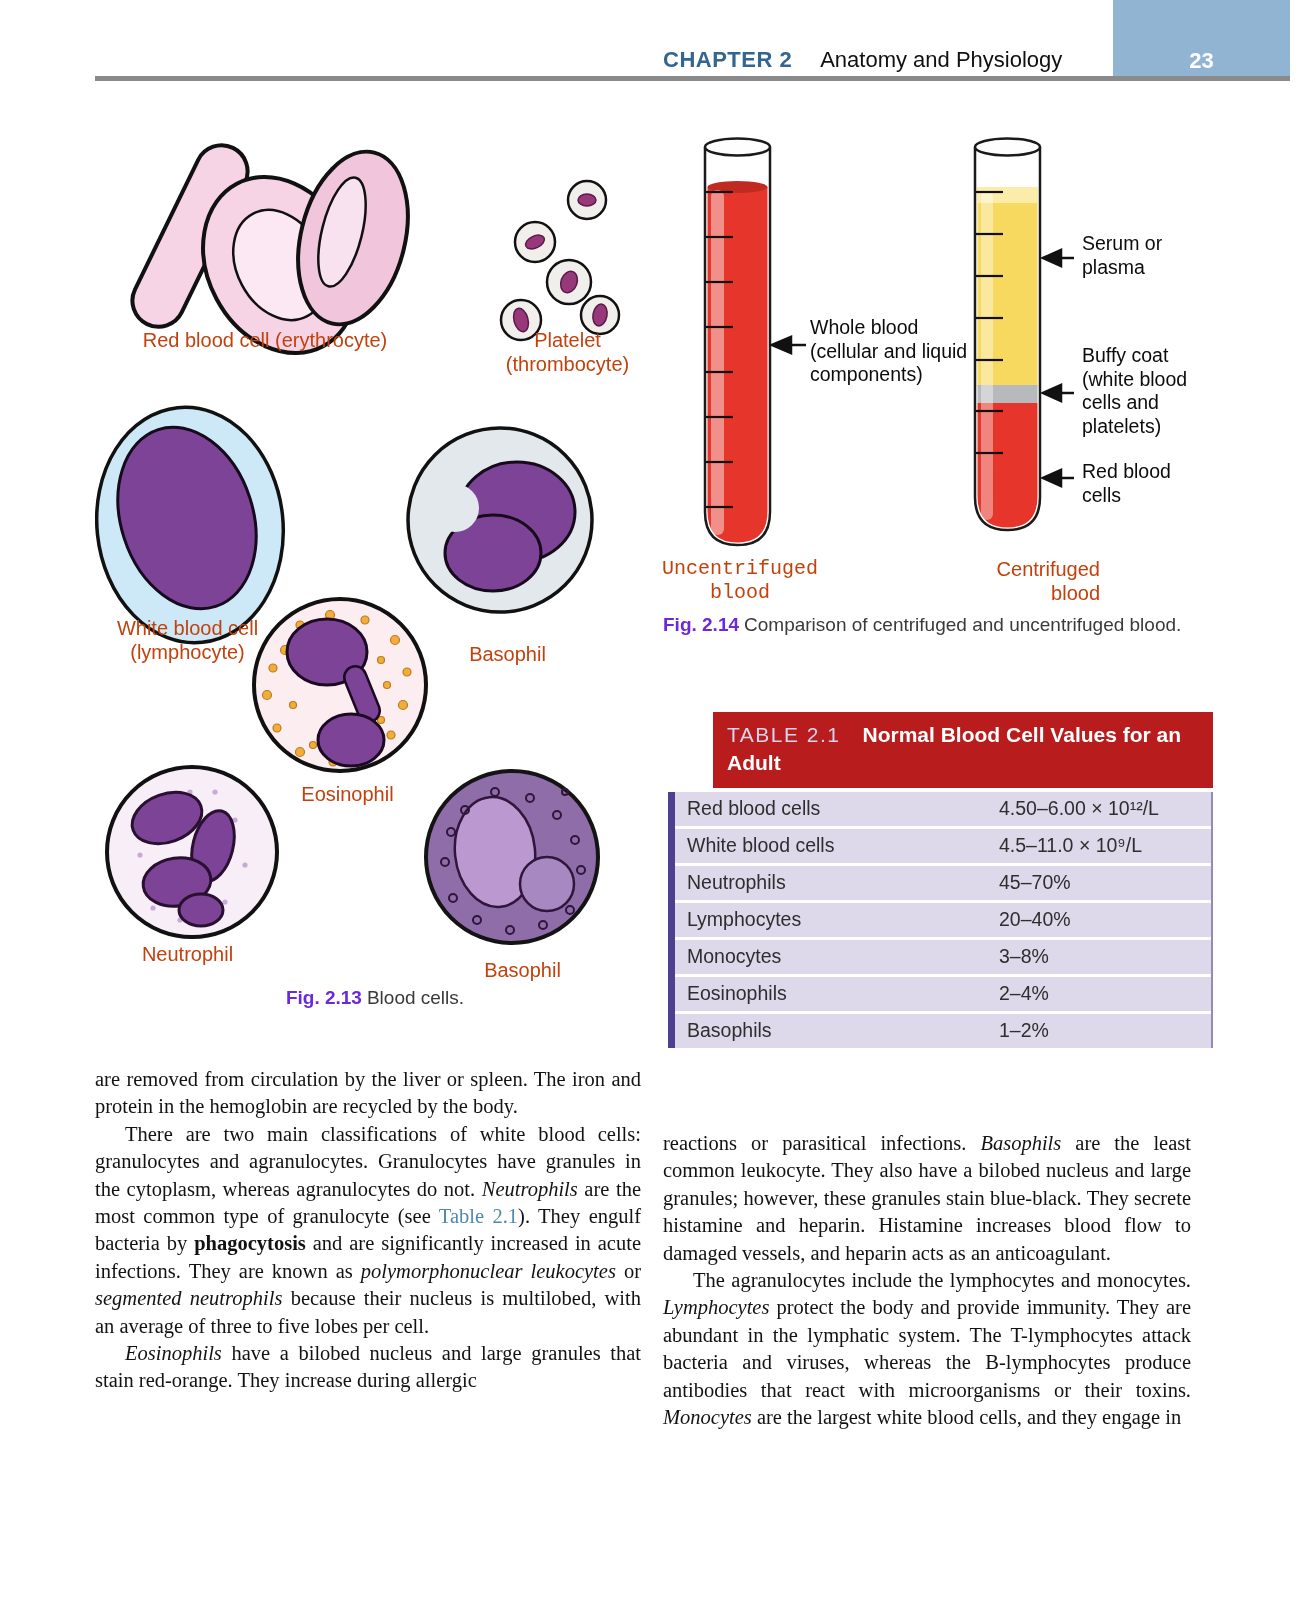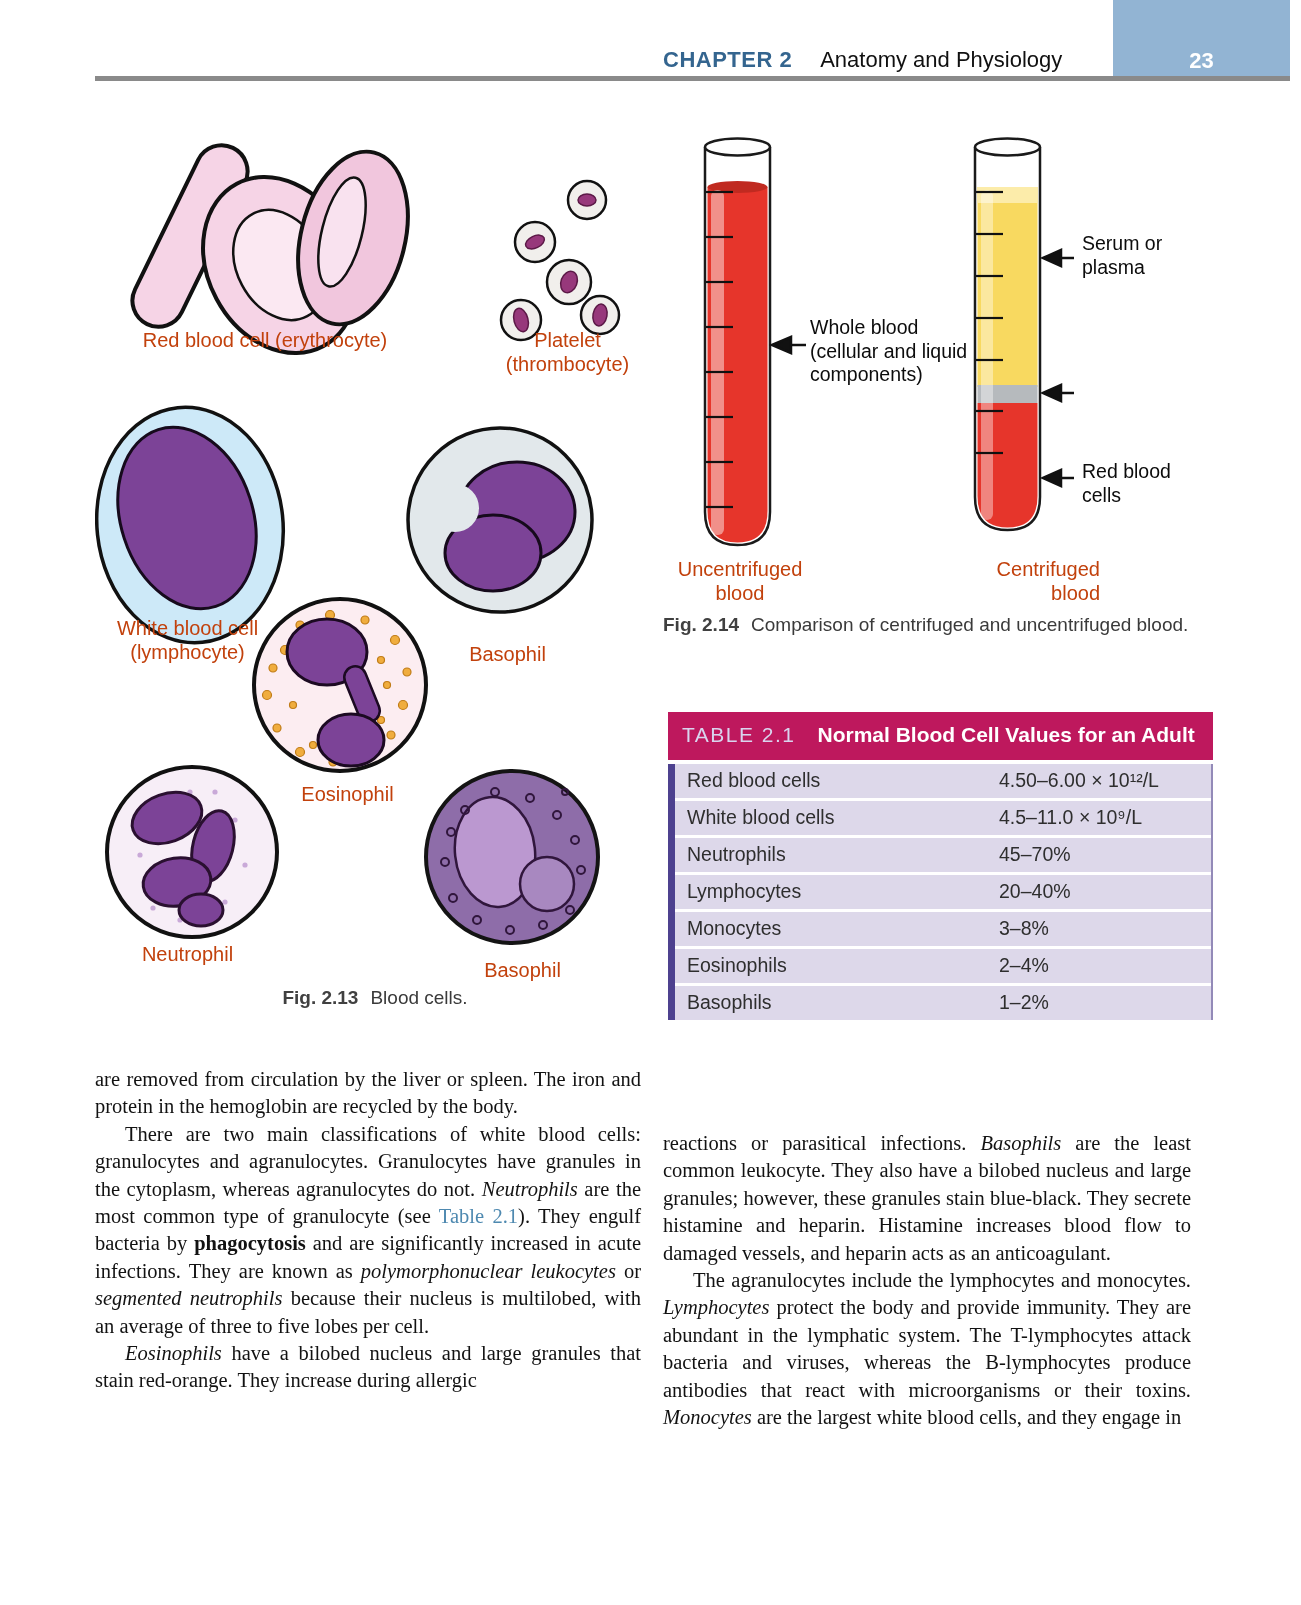--- a/index.html
+++ b/index.html
@@ -14,26 +14,26 @@
   .pagenum-box{position:absolute;left:1113px;top:0;width:177px;height:76px;background:#92b4d3;
                display:flex;align-items:flex-end;justify-content:center;}
   .pagenum{color:#ffffff;font-weight:700;font-size:22px;padding-bottom:2px;}
   .hrule{position:absolute;left:95px;top:76px;width:1195px;height:5px;background:#8a8a8a;}
 
   
   .figlabel{position:absolute;font-size:20px;line-height:24px;color:#c2410c;text-align:center;
             white-space:pre-line;}
   .ann{position:absolute;font-size:19.5px;line-height:23.5px;color:#0c0c0c;white-space:pre-line;}
   .caption{position:absolute;font-size:19px;line-height:23px;color:#3a3a3a;}
-  .figtag{color:#404040;font-weight:700;margin-right:12px;}
+  .figtag{color:#6d28d9;font-weight:700;margin-right:5px;}
 
   
   .tbl{position:absolute;left:668px;top:712px;width:545px;}
-  .tbl-head{background:#be185d;color:#ffffff;font-size:21px;line-height:28px;
-            padding:9px 14px 11px 14px;font-weight:700;}
+  .tbl-head{background:#b91c1c;color:#ffffff;font-size:21px;line-height:28px;
+            padding:9px 14px 11px 14px;font-weight:700;margin-left:45px;}
   .tbl-head .tbl-label{color:#d9d4ee;font-weight:400;letter-spacing:1.5px;margin-right:22px;}
   .tbl-body{margin-top:4px;border-left:7px solid #4d418f;border-right:2px solid #938ab8;}
   .trow{display:flex;background:#ddd8ea;margin-bottom:3px;padding:5px 10px 6px 12px;
         font-size:19.5px;color:#2e2e2e;}
   .trow:last-child{margin-bottom:0;}
   .tname{flex:0 0 312px;}
   .tval{flex:1;}
 
   
   .col{position:absolute;font-family:"Liberation Serif",serif;font-size:20.5px;
@@ -233,23 +233,27 @@
           <polygon points="383,263 401,255 401,271"></polygon>
         <line x1="398" y1="348" x2="414" y2="348"></line>
           <polygon points="383,348 401,340 401,356"></polygon>
       </g>
     </svg>
     <div class="ann" style="left:150px;top:186px;width:200px;">Whole blood
 (cellular and liquid
 components)</div>
     <div class="ann" style="left:422px;top:102px;width:170px;">Serum or
 plasma</div>
+    <div class="ann" style="left:422px;top:214px;width:170px;">Buffy coat
+(white blood
+cells and
+platelets)</div>
     <div class="ann" style="left:422px;top:330px;width:170px;">Red blood
 cells</div>
-    <div class="figlabel" style="left:0px;top:427px;width:160px;">Uncentrifuged
+    <div class="figlabel" style="left:0px;top:427px;width:160px;font-family:Liberation Mono, monospace;">Uncentrifuged
 blood</div>
     <div class="figlabel" style="left:280px;top:427px;width:160px;text-align:right;">Centrifuged
 blood</div>
     <div class="caption" style="left:3px;top:483px;width:620px;">
       <span class="figtag">Fig. 2.14</span><span>Comparison of centrifuged and uncentrifuged blood.</span>
     </div>
   </div>
 
   <div class="tbl">
     <div class="tbl-head">

